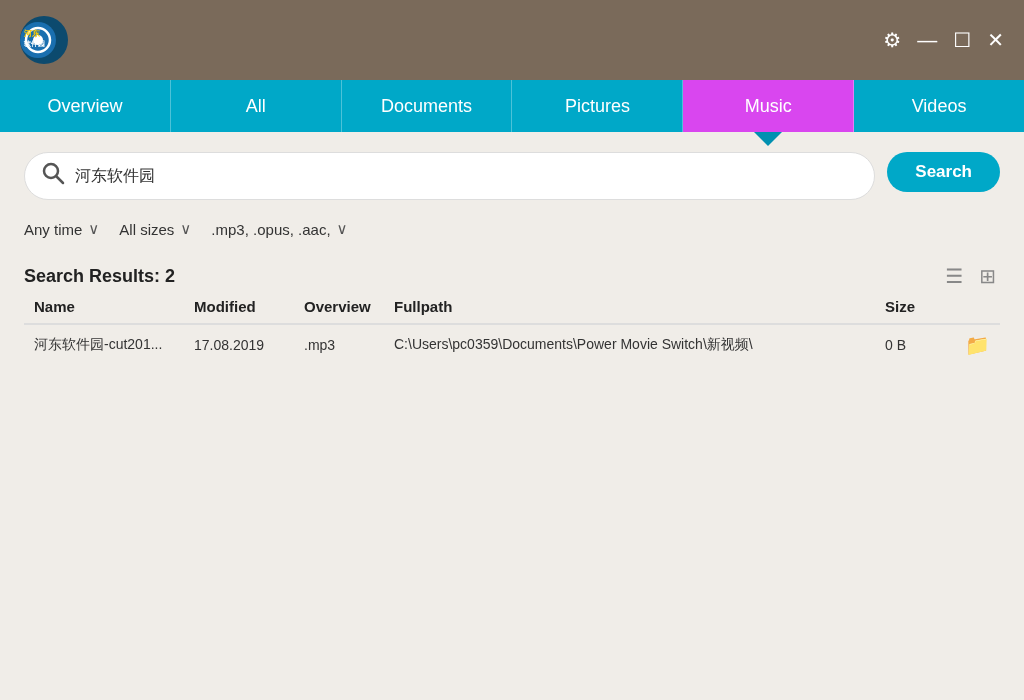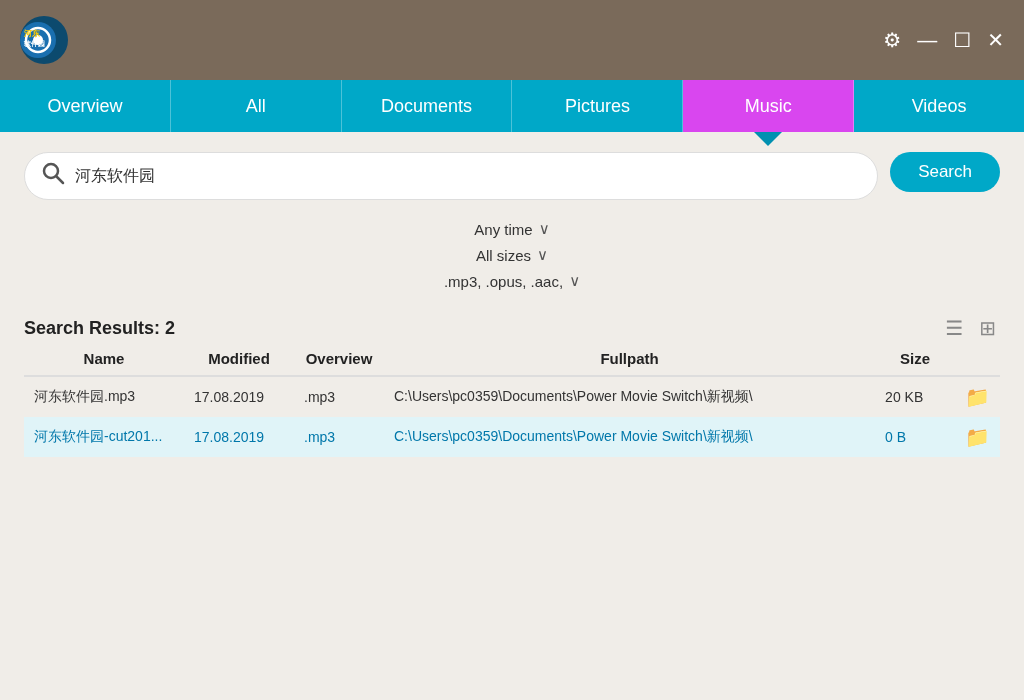--- a/index.html
+++ b/index.html
@@ -143,28 +143,29 @@
 
     .search-button {
       background: #00a8c8;
       color: white;
       border: none;
       border-radius: 24px;
       padding: 10px 28px;
       font-size: 17px;
       cursor: pointer;
       white-space: nowrap;
+      font-weight: bold;
     }
 
     
     .filters {
       display: flex;
+      gap: 20px;
       margin-bottom: 20px;
-      align-items: center;
-      flex-direction: column;
+      align-items: flex-end;
     }
 
     .filter-dropdown {
       display: flex;
       align-items: center;
       gap: 6px;
       font-size: 15px;
       color: #333;
       cursor: pointer;
       padding: 4px 0;
@@ -205,21 +206,21 @@
       width: 100%;
       border-collapse: collapse;
       font-size: 14px;
     }
 
     .results-table thead tr {
       border-bottom: 2px solid #ddd;
     }
 
     .results-table th {
-      text-align: center;
+      text-align: left;
       padding: 8px 10px;
       font-weight: 600;
       color: #222;
       font-size: 15px;
     }
 
     .results-table td {
       padding: 8px 10px;
       color: #333;
     }
@@ -319,28 +320,20 @@
       <tr>
         <th class="col-name">Name</th>
         <th class="col-modified">Modified</th>
         <th class="col-extension">Overview</th>
         <th class="col-fullpath">Fullpath</th>
         <th class="col-size">Size</th>
         <th class="col-action"></th>
       </tr>
     </thead>
     <tbody id="results-tbody">
-    <tr>
-          <td>河东软件园.mp3</td>
-          <td>17.08.2019</td>
-          <td>.mp3</td>
-          <td>C:\Users\pc0359\Documents\Power Movie Switch\新视频\</td>
-          <td>20 KB</td>
-          <td class="folder-icon">📁</td>
-        </tr>
         <tr>
           <td>河东软件园-cut201...</td>
           <td>17.08.2019</td>
           <td>.mp3</td>
           <td>C:\Users\pc0359\Documents\Power Movie Switch\新视频\</td>
           <td>0 B</td>
           <td class="folder-icon">📁</td>
         </tr>
       </tbody>
   </table>

